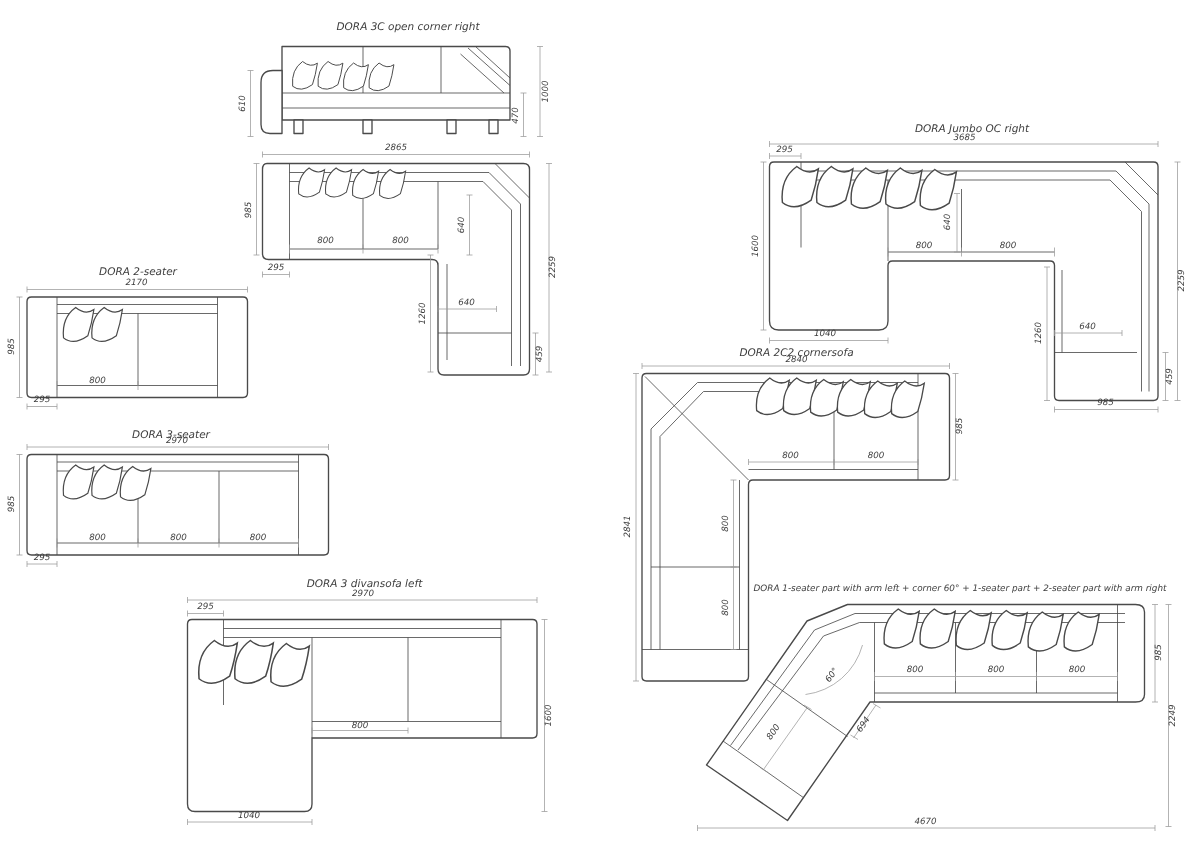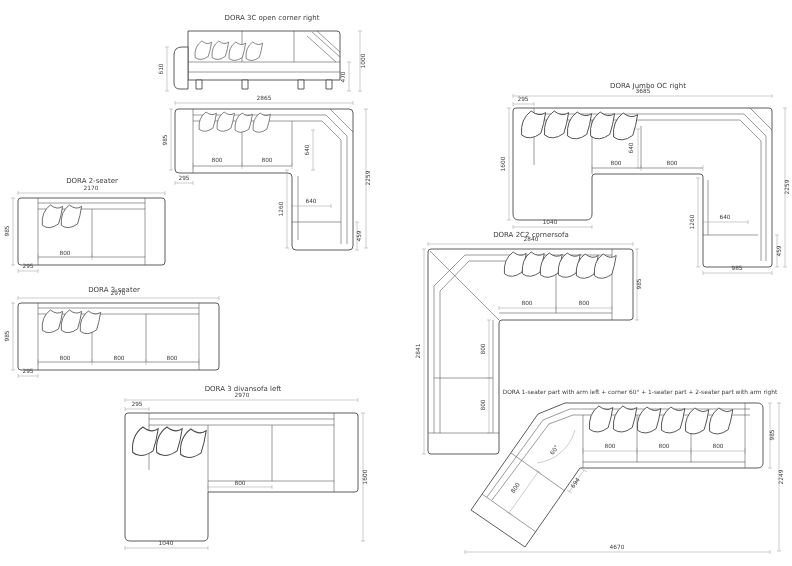--- a/index.html
+++ b/index.html
@@ -1,17 +1,17 @@
 <!DOCTYPE html>
 <html><head>
 <meta charset="utf-8">
 <style>
   html,body{margin:0;padding:0;background:#ffffff;}
   .sheet{position:relative;width:792px;height:566px;background:#ffffff;overflow:hidden;
-         font-family:"DejaVu Sans", sans-serif;}
+         font-family:"DejaVu Sans", sans-serif;font-style:italic;}
   svg text{font-family:"DejaVu Sans", sans-serif;fill:#3d3d3d;}
   .t{font-size:7px;}
   .ts{font-size:5.9px;}
   .dt{font-size:5.8px;}
   .ot{fill:#ffffff;stroke:#4a4a4a;stroke-width:0.9;stroke-linejoin:round;}
   .ln{fill:none;stroke:#4a4a4a;stroke-width:0.55;stroke-linejoin:round;}
   .dm{fill:none;stroke:#9a9a9a;stroke-width:0.5;}
   .pw{fill:#ffffff;stroke:#4a4a4a;stroke-width:0.6;}
   .mid{text-anchor:middle;}
 </style>

